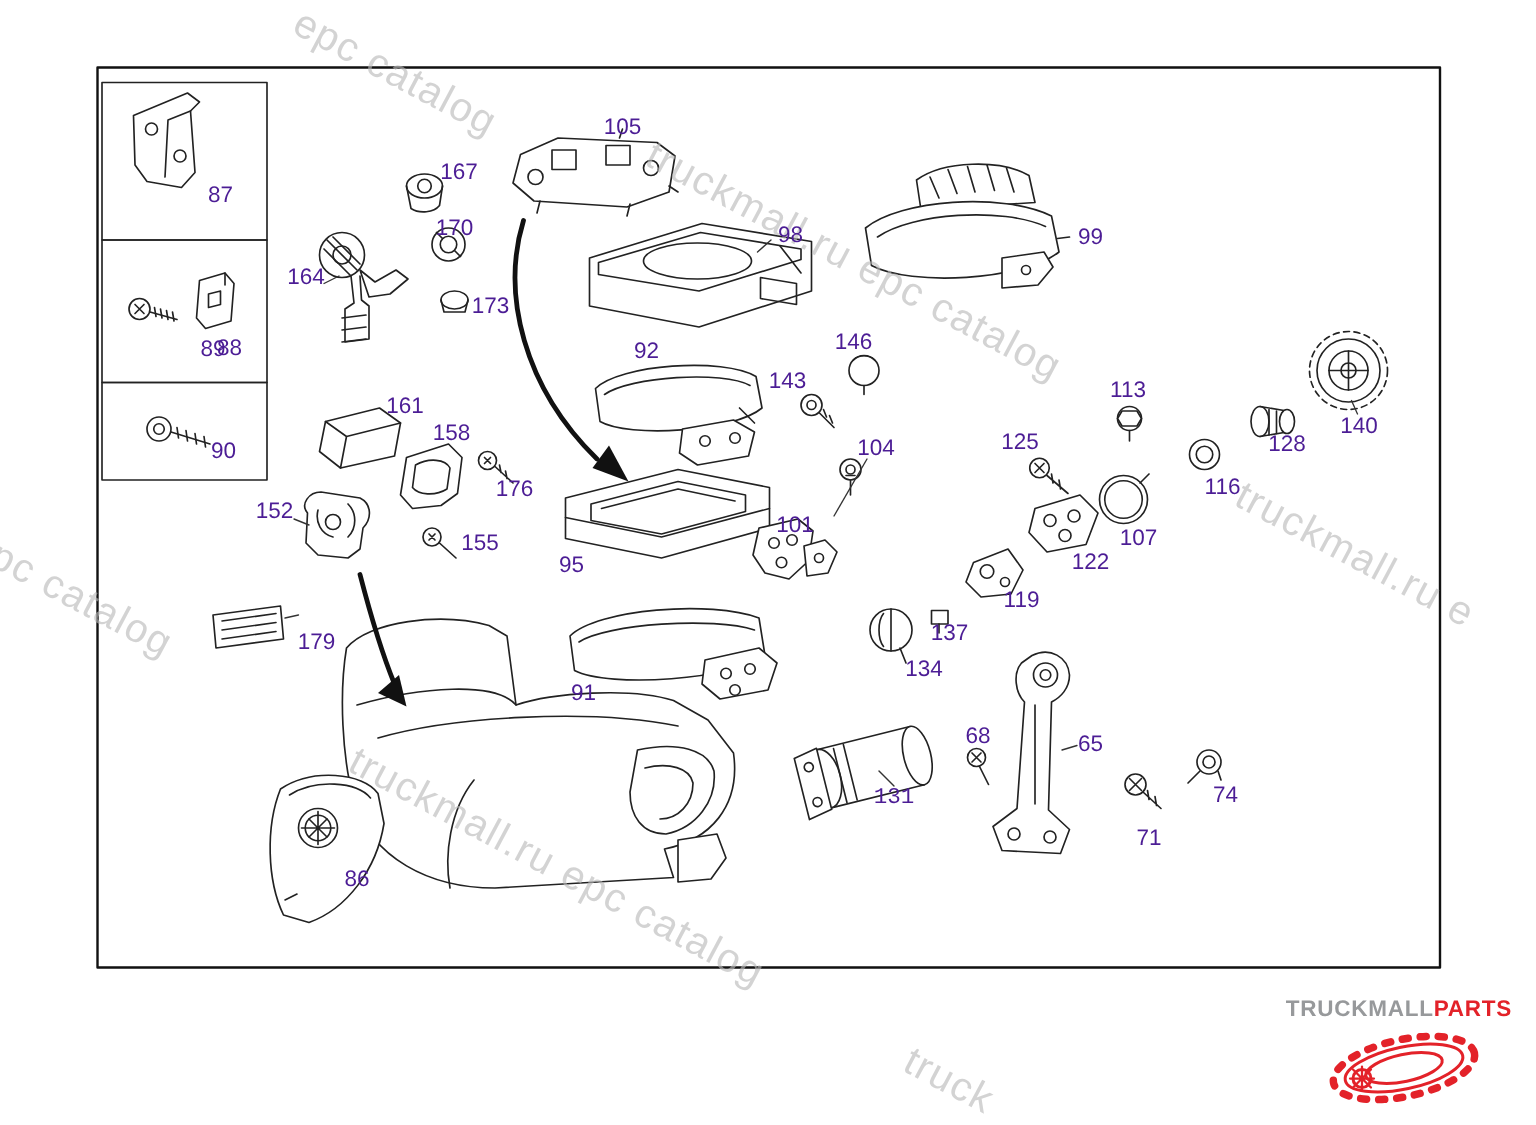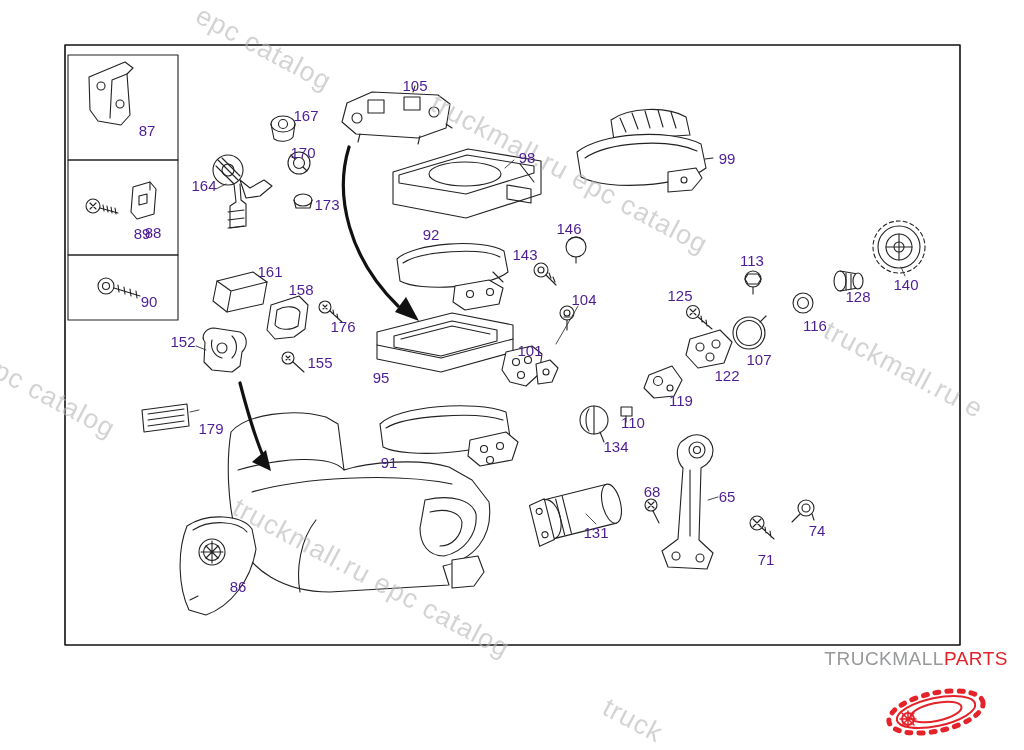--- a/index.html
+++ b/index.html
@@ -4,22 +4,22 @@
 <style>
   * { margin:0; padding:0; box-sizing:border-box; }
   html,body { width:1024px; height:750px; background:#ffffff; overflow:hidden; }
   .canvas { position:relative; width:1024px; height:750px; font-family:"Liberation Sans", sans-serif; }
   .wm-layer { position:absolute; inset:0; z-index:3; pointer-events:none; }
   .wm { position:absolute; white-space:nowrap; font-size:27px; letter-spacing:1px;
         transform-origin:0 0; opacity:.62; font-family:"Liberation Sans", sans-serif; }
   .art-svg { position:absolute; left:0; top:0; z-index:2; }
   .labels-layer { position:absolute; inset:0; z-index:4; pointer-events:none; }
   .part-label { position:absolute; transform:translate(-50%,-50%); font-size:15px; color:#4c1d95; }
-  .logo-text { position:absolute; right:16px; top:648px; z-index:5; font-weight:normal;
-               font-size:19px; letter-spacing:.5px; white-space:nowrap; }
+  .logo-text { position:absolute; right:16px; top:664px; z-index:5; font-weight:bold;
+               font-size:15px; letter-spacing:.5px; white-space:nowrap; }
   .logo-text .gray { color:#97999b; }
   .logo-text .red  { color:#e32229; }
 </style>
 </head>
 <body>
 
 <div class="canvas">
 
   <svg class="art-svg" width="1024" height="750" viewBox="0 0 1024 750">
     <g fill="none" stroke="#222" stroke-width="1.1" stroke-linecap="round" stroke-linejoin="round">
@@ -378,28 +378,28 @@
       <div class="part-label" style="left: 858px; top: 296px;">128</div>
       <div class="part-label" style="left: 906px; top: 284px;">140</div>
       <div class="part-label" style="left: 815px; top: 325px;">116</div>
       <div class="part-label" style="left: 183px; top: 341px;">152</div>
       <div class="part-label" style="left: 320px; top: 362px;">155</div>
       <div class="part-label" style="left: 381px; top: 377px;">95</div>
       <div class="part-label" style="left: 530px; top: 350px;">101</div>
       <div class="part-label" style="left: 759px; top: 359px;">107</div>
       <div class="part-label" style="left: 727px; top: 375px;">122</div>
       <div class="part-label" style="left: 681px; top: 400px;">119</div>
-      <div class="part-label" style="left: 633px; top: 422px;">110</div>
+      <div class="part-label" style="left: 633px; top: 422px;">137</div>
       <div class="part-label" style="left: 616px; top: 446px;">134</div>
       <div class="part-label" style="left: 211px; top: 406px; margin-top: 22px;">179</div>
       <div class="part-label" style="left: 389px; top: 462px;">91</div>
       <div class="part-label" style="left: 652px; top: 491px;">68</div>
       <div class="part-label" style="left: 727px; top: 496px;">65</div>
       <div class="part-label" style="left: 817px; top: 530px;">74</div>
-      <div class="part-label" style="left: 596px; top: 532px;">131</div>
+      <div class="part-label" style="left: 596px; top: 532px; font-family: Liberation Mono, monospace;">131</div>
       <div class="part-label" style="left: 766px; top: 559px;">71</div>
       <div class="part-label" style="left: 238px; top: 586px;">86</div>
     </div>
 
   <div class="logo-text">
     <span class="gray">TRUCKMALL</span><span class="red">PARTS</span>
   </div>
 
 </div>
 

